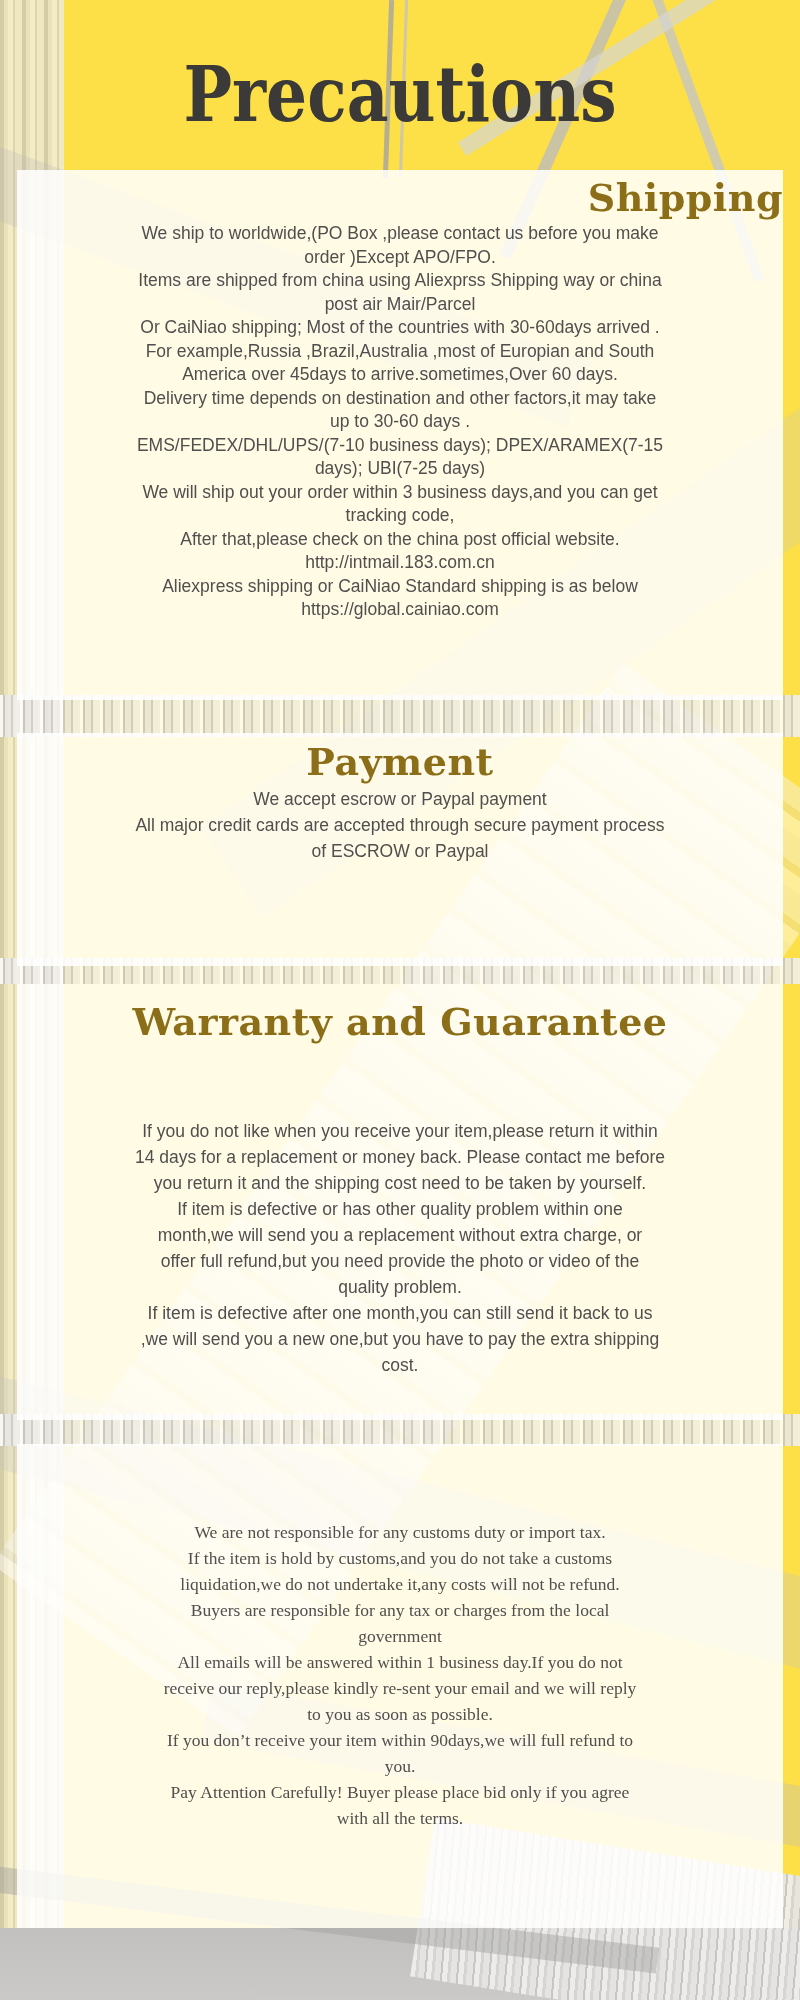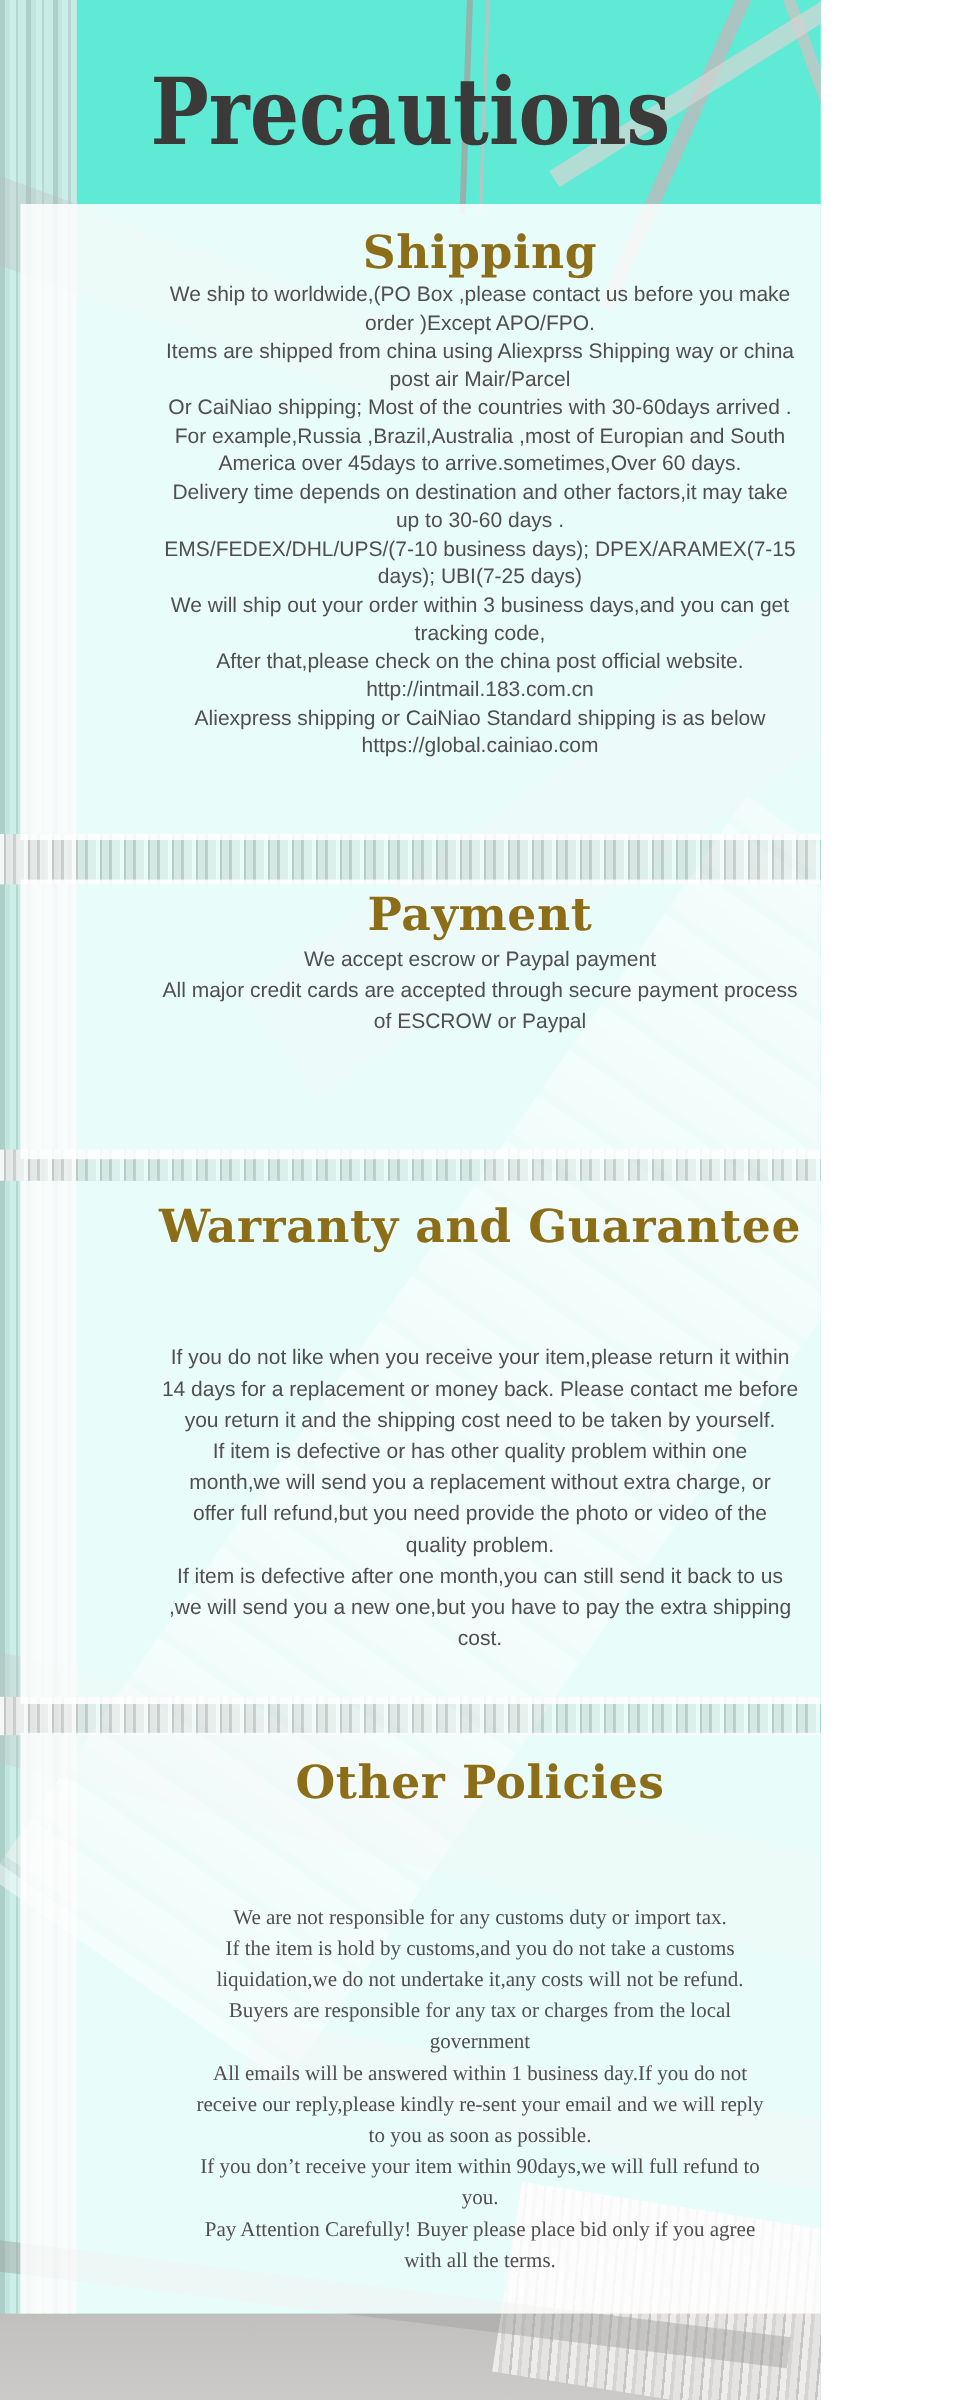--- a/index.html
+++ b/index.html
@@ -1,18 +1,18 @@
 <!DOCTYPE html>
 <html><head>
 <meta charset="utf-8">
 <style>
   html,body{margin:0;padding:0;background:#ffffff;}
   .canvas{
-    position:relative;width:684px;height:2000px;overflow:hidden;
-    background:#5eead4;
+    position:relative;width:800px;height:2000px;overflow:hidden;
+    background:#fde047;
     font-family:"Liberation Sans",sans-serif;
   }
   
   .bg{position:absolute;inset:0;}
   .bg *{position:absolute;}
   .vstreaks-left{
     left:0;top:0;width:64px;height:2000px;opacity:.75;
     background:repeating-linear-gradient(90deg,#c7c6c5 0 4px,#e4e3e2 4px 8px,#f1f0ef 8px 13px,#d2d1d0 13px 15px,#ecebea 15px 22px);
   }
   .spines{
@@ -49,21 +49,21 @@
   }
   .card-shipping{top:170px;height:530px;}
   .card-payment{top:733px;height:233px;}
   .card-warranty{top:984px;height:436px;}
   .card-other{top:1444px;height:484px;}
   .section-heading{
     margin:0 auto;text-align:center;
     font-family:"DejaVu Serif",serif;font-weight:700;font-size:38px;line-height:48px;
     color:#8d6e18;letter-spacing:.5px;
   }
-  .card-shipping .section-heading{margin-top:16px;}
+  .card-shipping .section-heading{margin-top:4px;text-align:right;}
   .card-payment  .section-heading{margin-top:5px;text-align:center;}
   .card-warranty .section-heading{margin-top:14px;}
   .card-other    .section-heading{margin-top:17px;}
   .section-body{
     margin:0 auto;width:720px;text-align:center;white-space:pre-line;
     font-size:17.5px;color:#514f4e;
   }
   .card-shipping .section-body{line-height:23.5px;}
   .card-payment  .section-body{line-height:26px;}
   .card-warranty .section-body{margin-top:72px;line-height:26px;text-align:center;}
@@ -132,21 +132,20 @@
 If item is defective or has other quality problem within one
 month,we will send you a replacement  without extra charge, or
 offer full refund,but you need provide the photo or video of the
 quality problem.
 If item is defective after one month,you can still send it back to us
 ,we will send you a new one,but you have to pay the extra shipping
 cost.</p>
   </section>
 
   <section class="card card-other">
-    <h2 class="section-heading">Other Policies</h2>
     <p class="section-body">We are not responsible for any customs duty or import tax.
 If the item is hold by customs,and you do not take a customs
 liquidation,we do not undertake it,any costs will not be refund.
 Buyers are responsible for any tax or charges from the local
 government
 All emails will be answered within 1 business day.If you do not
 receive our reply,please kindly re-sent your email and we will reply
 to you as soon as possible.
 If you don’t receive your item within 90days,we will full refund to
 you.

